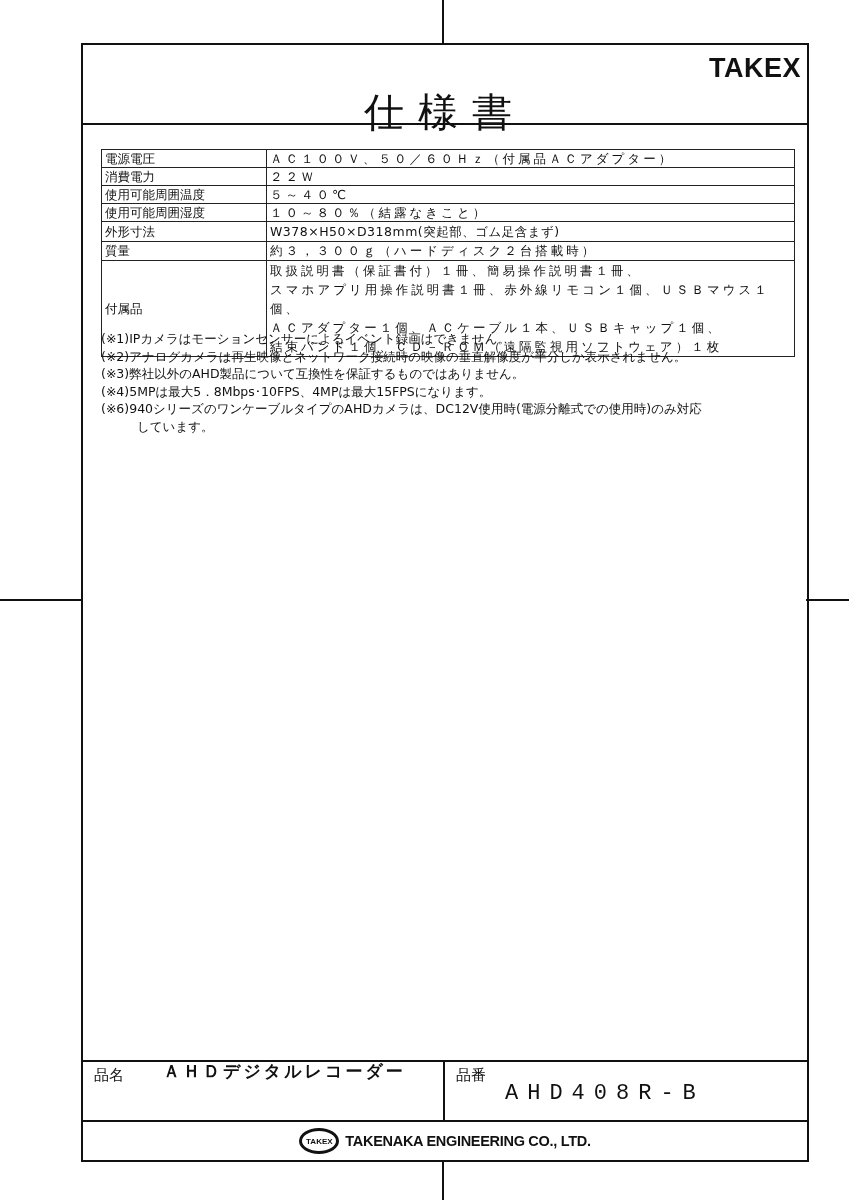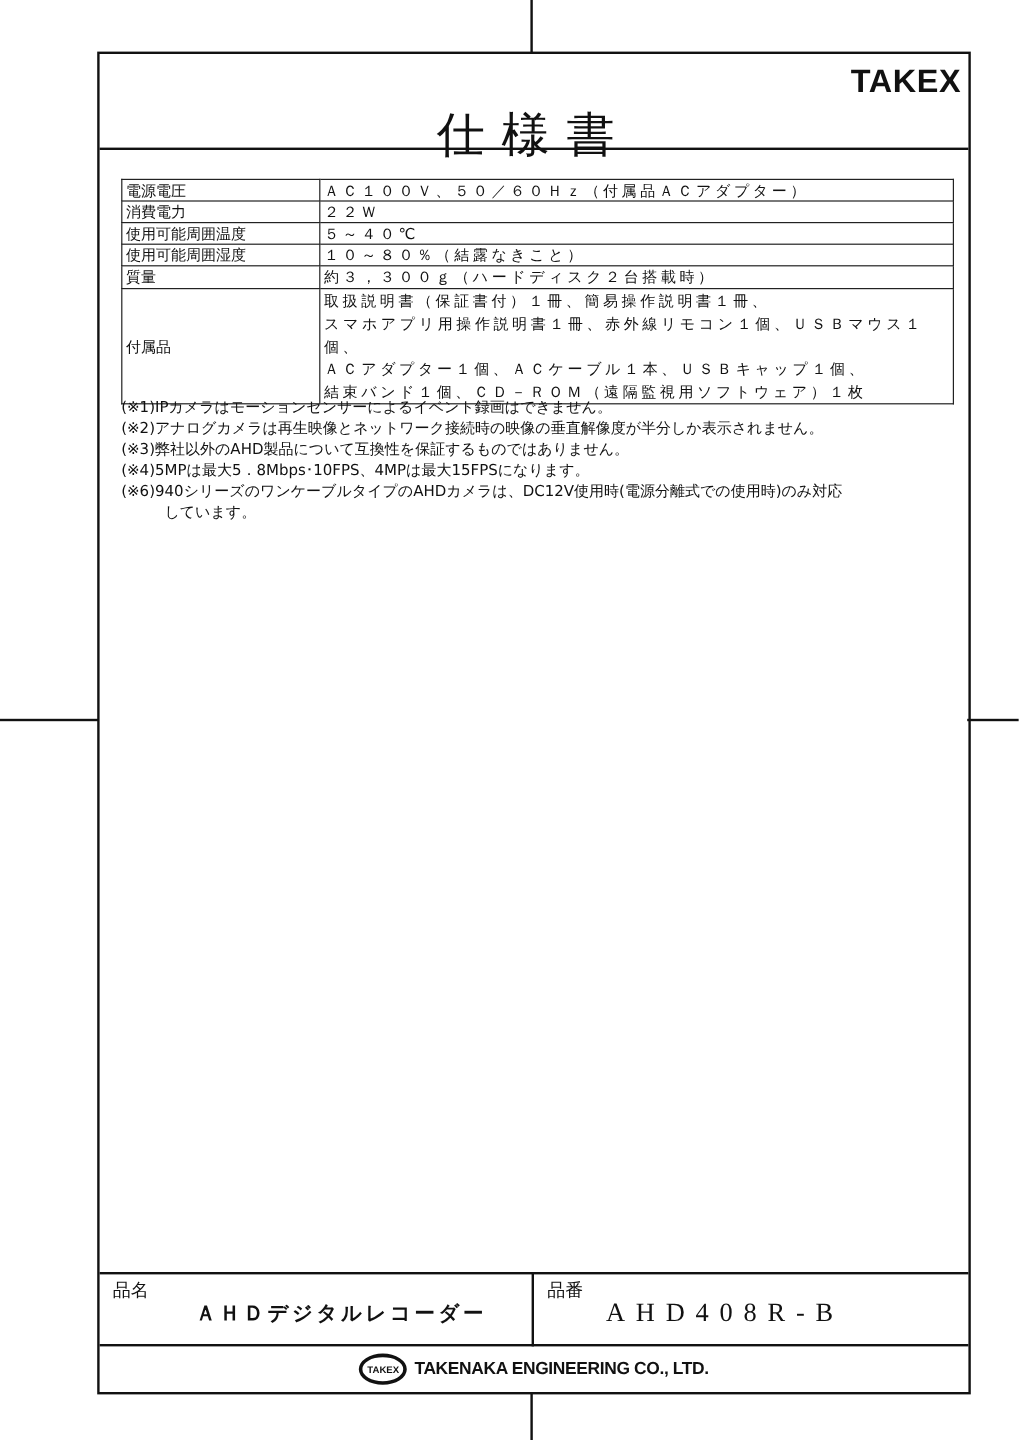--- a/index.html
+++ b/index.html
@@ -21,21 +21,21 @@
   table.spec td.val { letter-spacing:3px; }
   table.spec td.val.tight { letter-spacing:0.5px; }
   table.spec tr.r-mid td { height:17px; }
   table.spec tr.r-tall td { height:17px; }
   table.spec tr.r-multi td.val div { line-height:19px; }
   .notes { position:absolute; left:18px; top:285px; font-size:12.5px; line-height:17.5px; }
   .notes .note { white-space:nowrap; }
   .notes .cont { padding-left:36px; }
   .cell-label { position:absolute; font-size:15px;text-align:center; }
   .prod-name { position:absolute; font-size:17px; font-weight:700; letter-spacing:3px; }
-  .prod-code { position:absolute; font-size:22px; font-weight:400; letter-spacing:9px; font-family:Liberation Serif, serif; }
+  .prod-code { position:absolute; font-size:22px; font-weight:400; letter-spacing:9px; font-family:Liberation Mono, monospace; }
   .vdiv { position:absolute; width:2px; background:#111; }
   .footer { position:absolute; left:0; right:0; top:1077px; height:38px; display:flex;
             align-items:center; justify-content:center; gap:6px; }
   .logo-oval { width:40px; height:26px; border:3px solid #111; border-radius:50%;
                display:flex; align-items:center; justify-content:center;
                font-family:"Liberation Sans", sans-serif; font-size:8px; font-weight:700; box-sizing:border-box; }
   .company { font-family:"Liberation Sans", sans-serif; font-weight:700; font-size:14.5px; letter-spacing:-0.3px; }
 </style>
 </head>
 <body>
@@ -65,20 +65,24 @@
     </tr>
     <tr class="r-mid">
       <td class="label">使用可能周囲温度</td>
       <td class="val">５～４０℃</td>
     </tr>
     <tr class="r-mid">
       <td class="label">使用可能周囲湿度</td>
       <td class="val">１０～８０％（結露なきこと）</td>
     </tr>
     <tr class="r-tall">
+      <td class="label" style="height:19px;">外形寸法</td>
+      <td class="val tight">W378×H50×D318mm(突起部、ゴム足含まず)</td>
+    </tr>
+    <tr class="r-tall">
       <td class="label" style="height:18px;">質量</td>
       <td class="val">約３，３００ｇ（ハードディスク２台搭載時）</td>
     </tr>
     <tr class="r-multi">
       <td class="label">付属品</td>
       <td class="val">
         <div>取扱説明書（保証書付）１冊、簡易操作説明書１冊、</div>
         <div>スマホアプリ用操作説明書１冊、赤外線リモコン１個、ＵＳＢマウス１個、</div>
         <div>ＡＣアダプター１個、ＡＣケーブル１本、ＵＳＢキャップ１個、</div>
         <div>結束バンド１個、ＣＤ－ＲＯＭ（遠隔監視用ソフトウェア）１枚</div>
@@ -92,21 +96,21 @@
     <div class="note">(※2)アナログカメラは再生映像とネットワーク接続時の映像の垂直解像度が半分しか表示されません。</div>
     <div class="note">(※3)弊社以外のAHD製品について互換性を保証するものではありません。</div>
     <div class="note">(※4)5MPは最大5．8Mbps･10FPS、4MPは最大15FPSになります。</div>
     <div class="note">(※6)940シリーズのワンケーブルタイプのAHDカメラは、DC12V使用時(電源分離式での使用時)のみ対応</div>
     <div class="note cont">しています。</div>
   </div>
 
   <div class="hline" style="top:1015px;"></div>
   <div class="vdiv" style="left:360px; top:1015px; height:62px;"></div>
   <div class="cell-label" style="left:11px; top:1021px;">品名</div>
-  <div class="prod-name" style="left:80px; top:1038px;">ＡＨＤデジタルレコーダー</div>
+  <div class="prod-name" style="left:80px; top:1015px;">ＡＨＤデジタルレコーダー</div>
   <div class="cell-label" style="left:373px; top:1021px;">品番</div>
   <div class="prod-code" style="left:422px; top:1036px;">AHD408R-B</div>
   <div class="hline" style="top:1075px;"></div>
 
   <div class="footer">
     <div class="logo-oval">TAKEX</div>
     <div class="company">TAKENAKA ENGINEERING CO., LTD.</div>
   </div>
 </div>
 

